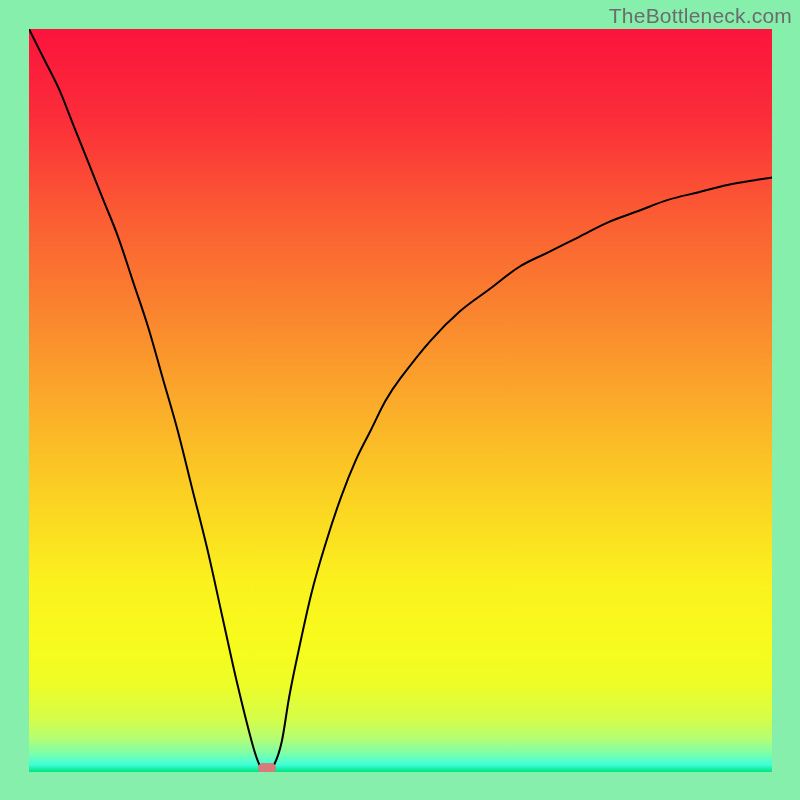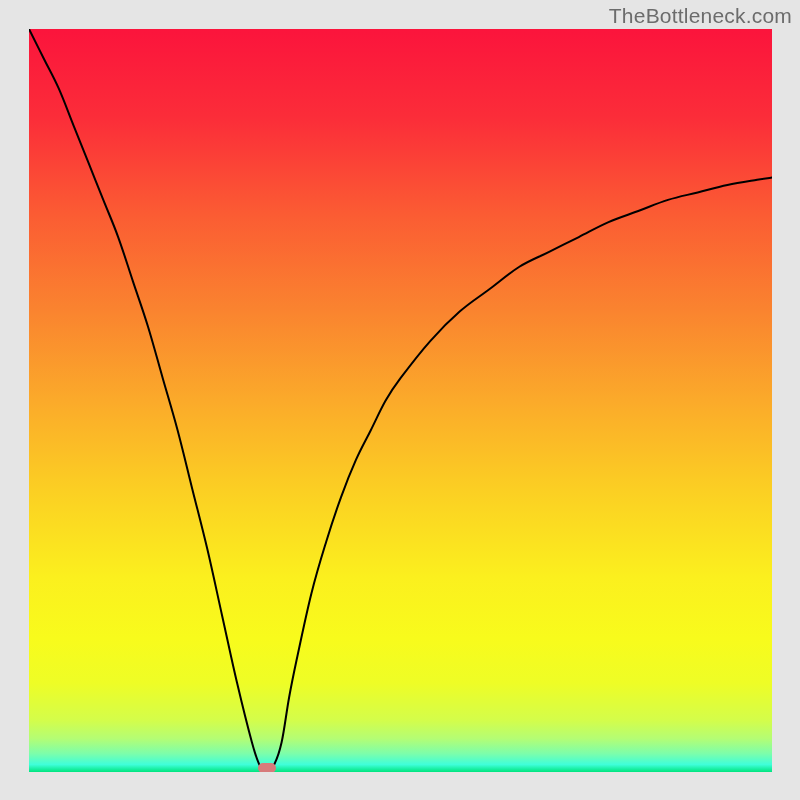--- a/index.html
+++ b/index.html
@@ -8,21 +8,21 @@
     width: 800px;
     height: 800px;
     overflow: hidden;
     background: #000;
     font-family: Arial, Helvetica, sans-serif;
   }
   .stage {
     position: relative;
     width: 800px;
     height: 800px;
-    background: #e5e5e5;
+    background: #86efac;
   }
   .plot-area {
     position: absolute;
     left: 29px;
     top: 29px;
     width: 743px;
     height: 743px;
     overflow: hidden;
   }
   .gradient {

